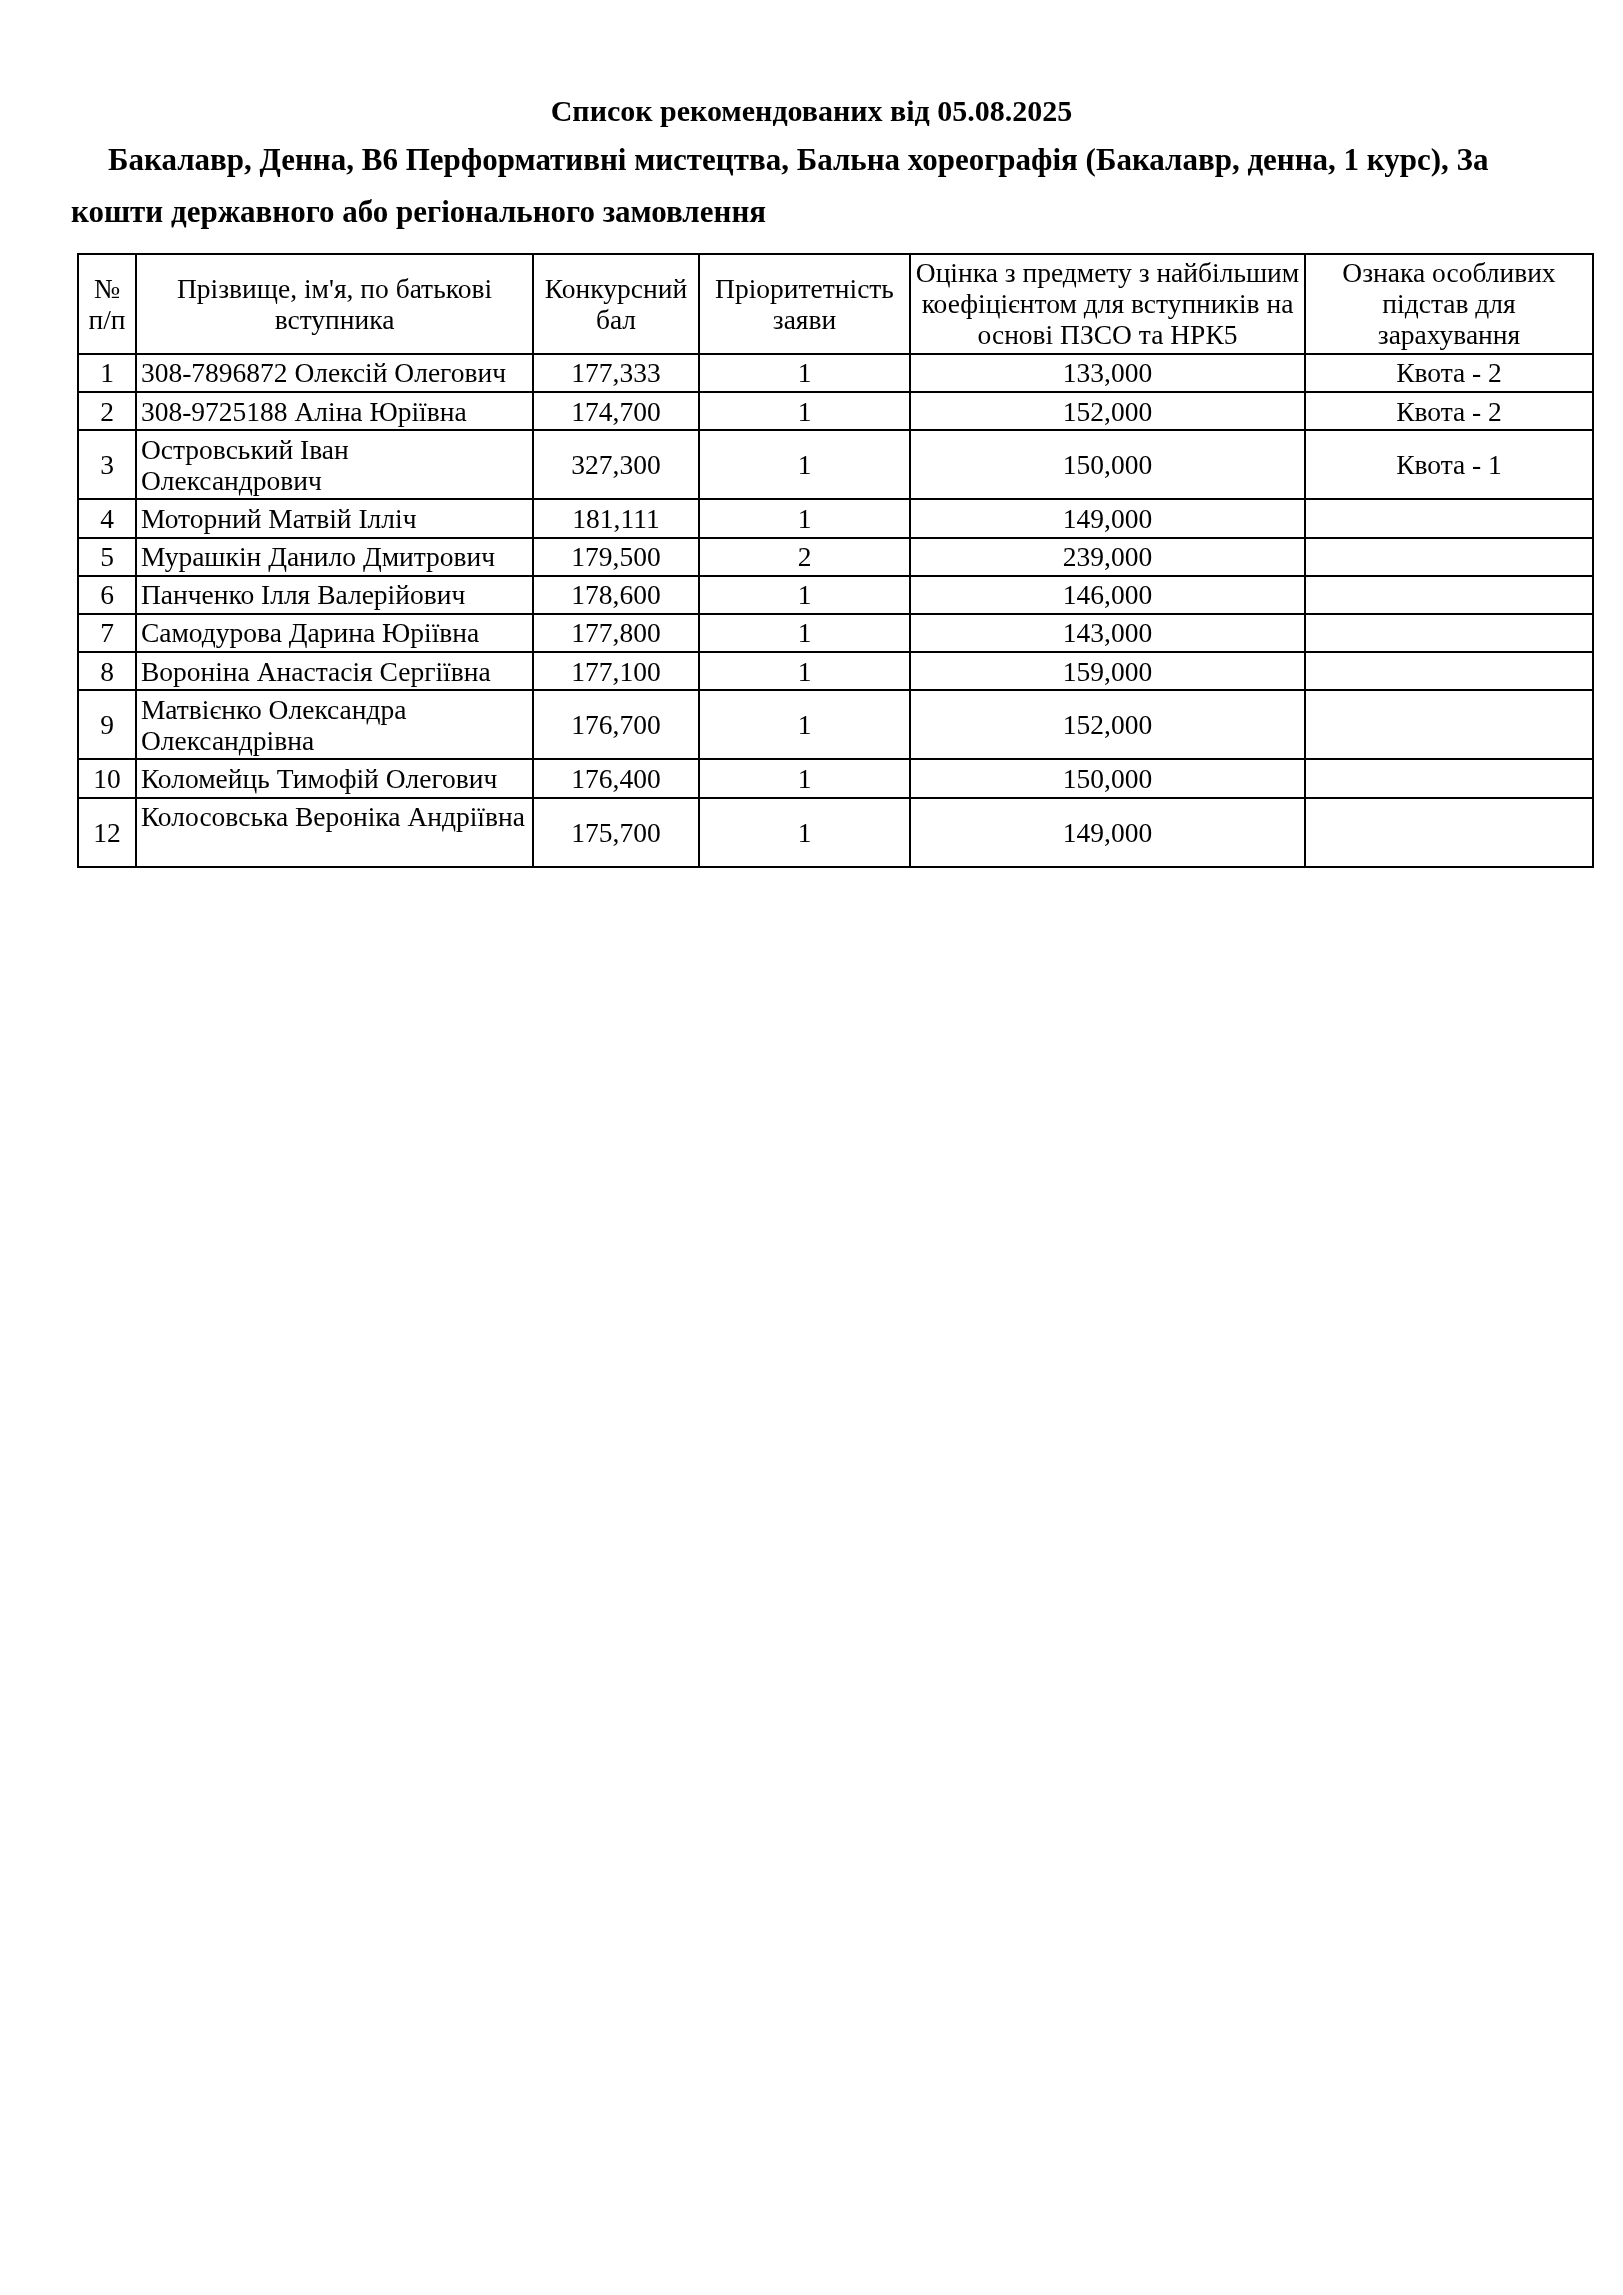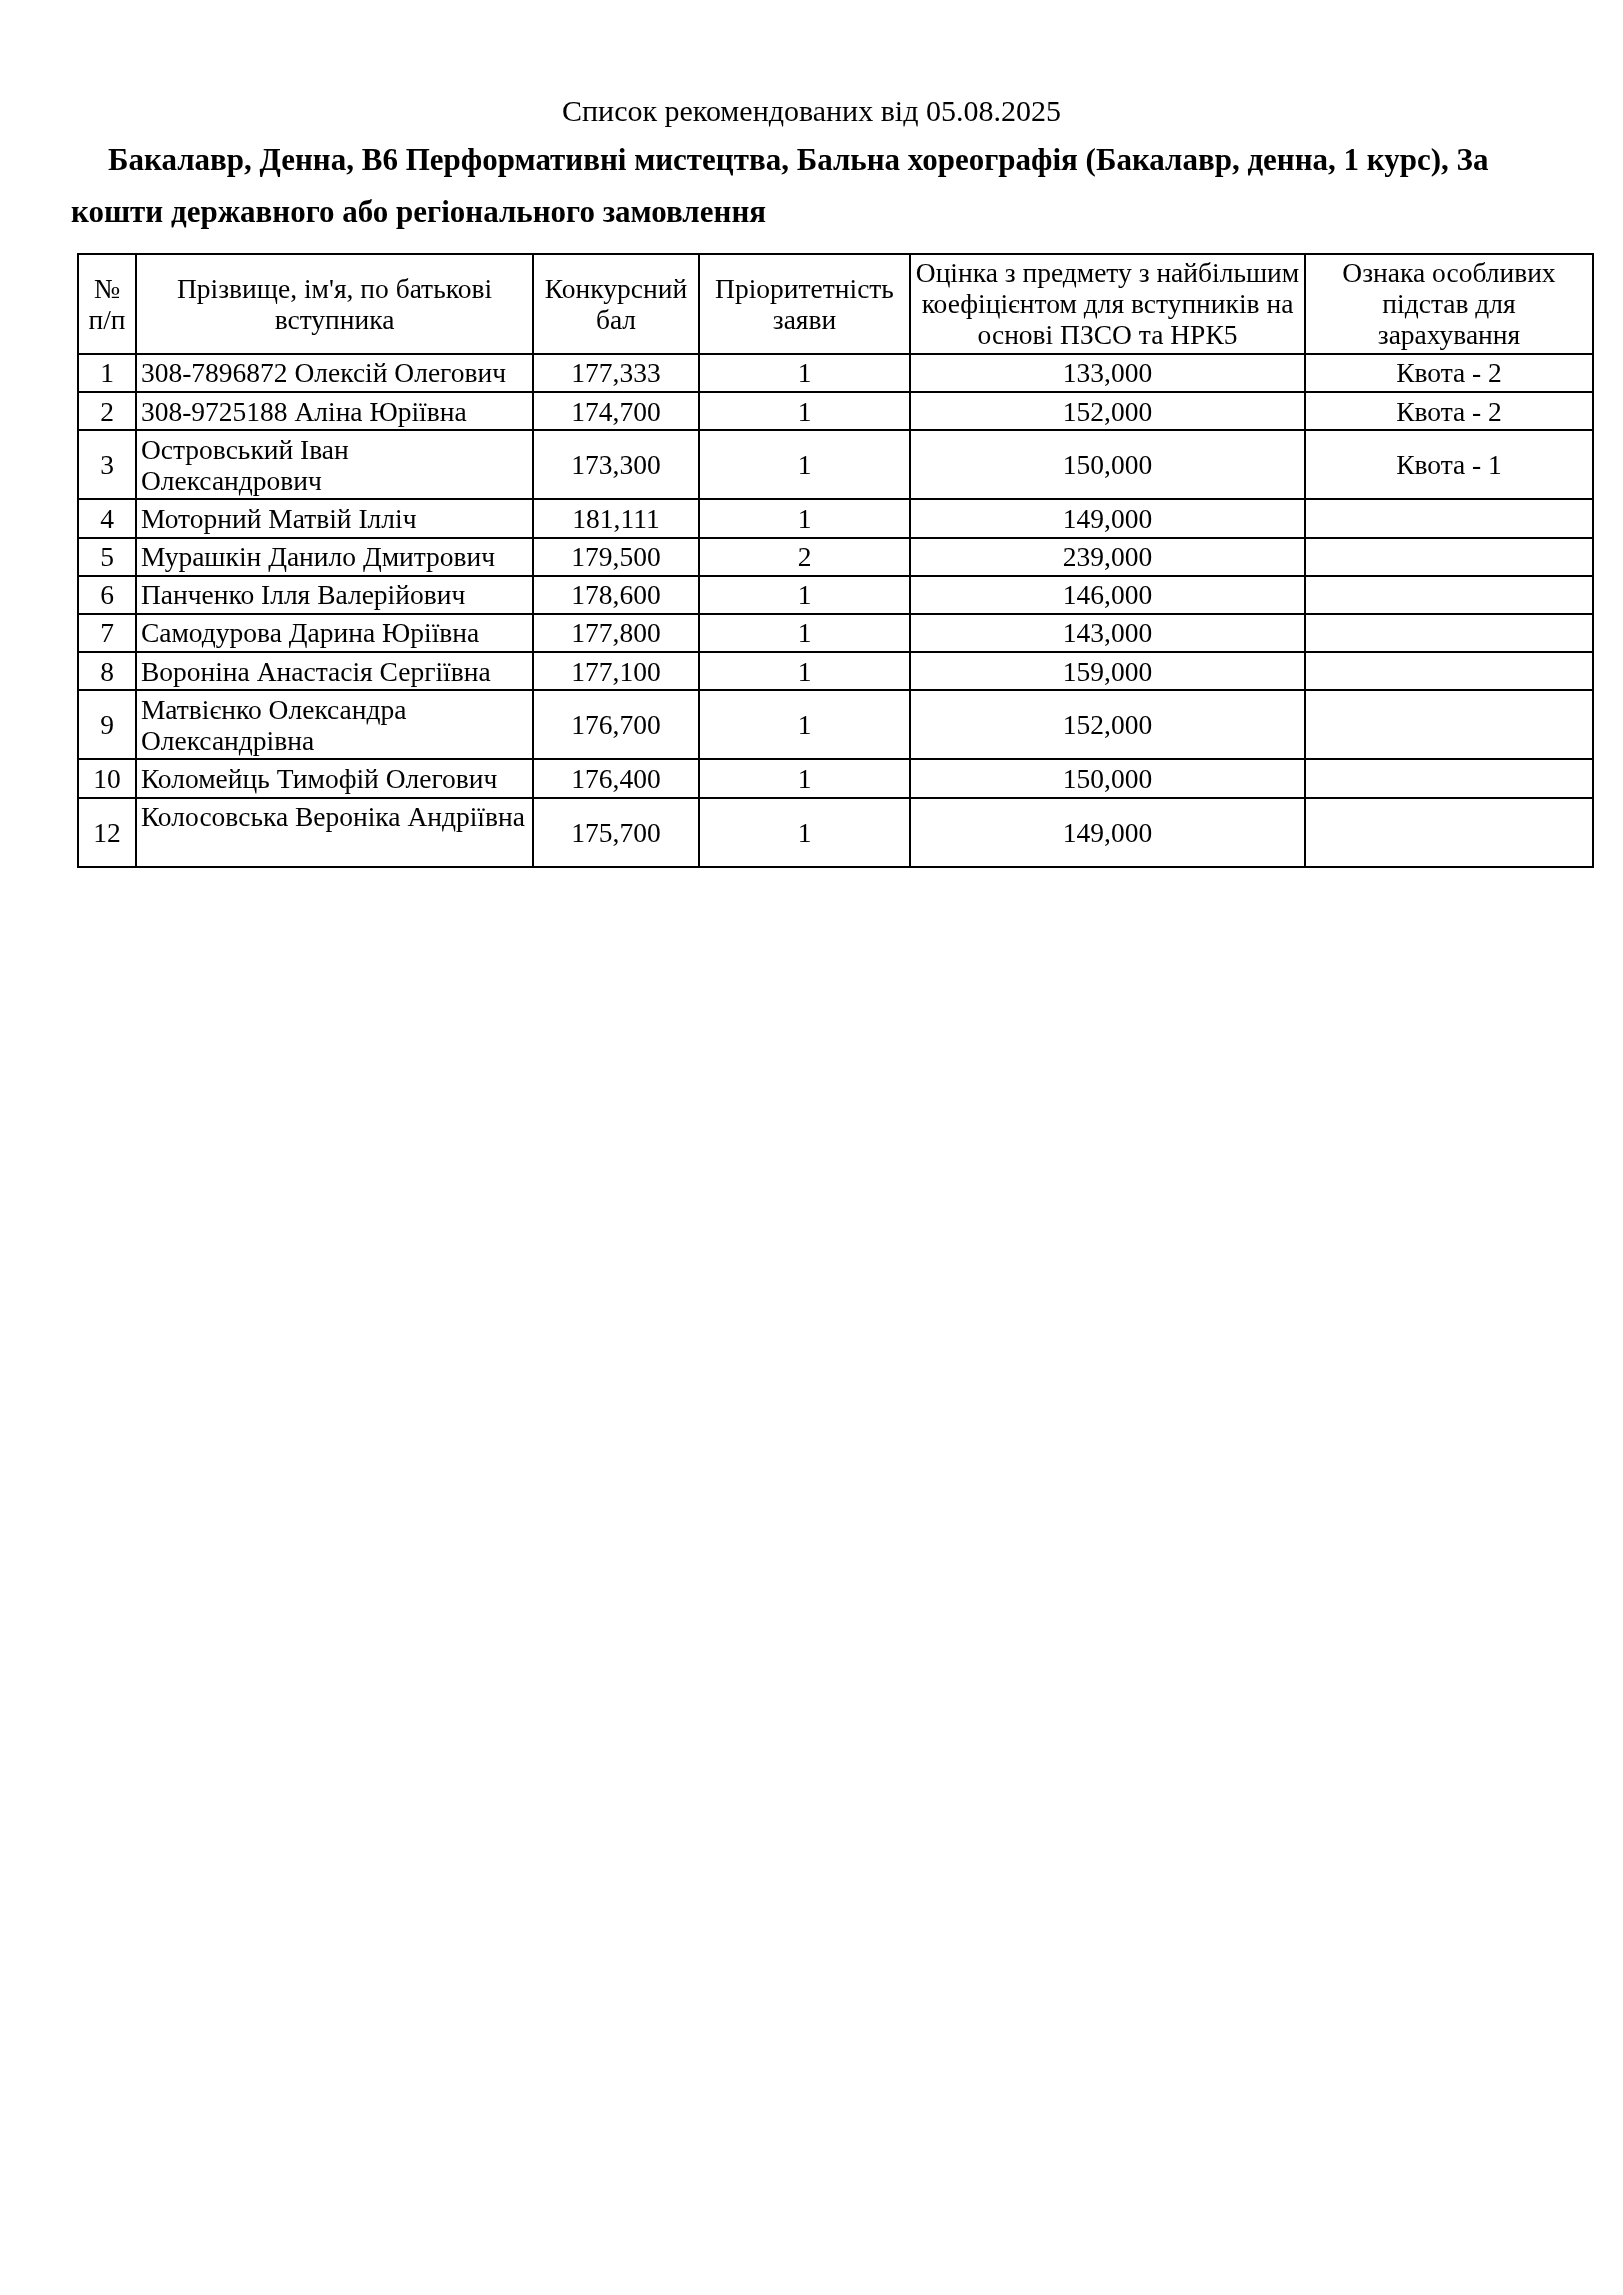--- a/index.html
+++ b/index.html
@@ -21,21 +21,21 @@
     width: 1623px;
     height: 2295px;
     background: #ffffff;
   }
   .doc-title {
     margin-top: 92px;
     width: 100%;
     text-align: center;
     font-size: 30px;
     line-height: 37px;
-    font-weight: normal;
+    font-weight: bold;
     white-space: pre-line;
   }
   .doc-subtitle {
     margin: 5.2px 58px 0 71px;
     font-size: 31px;
     line-height: 52px;
     font-weight: bold;
     text-indent: 37px;
     white-space: pre-line;
     text-align: left;
@@ -127,21 +127,21 @@
           <td class="cell-name">308-9725188 Аліна Юріївна</td>
           <td class="cell-center">174,700</td>
           <td class="cell-center">1</td>
           <td class="cell-center">152,000</td>
           <td class="cell-center">Квота - 2</td>
         </tr>
         <tr>
           <td class="cell-center">3</td>
           <td class="cell-name">Островський Іван
 Олександрович</td>
-          <td class="cell-center">173,300</td>
+          <td class="cell-center">327,300</td>
           <td class="cell-center">1</td>
           <td class="cell-center">150,000</td>
           <td class="cell-center">Квота - 1</td>
         </tr>
         <tr>
           <td class="cell-center">4</td>
           <td class="cell-name">Моторний Матвій Ілліч</td>
           <td class="cell-center">181,111</td>
           <td class="cell-center">1</td>
           <td class="cell-center">149,000</td>

